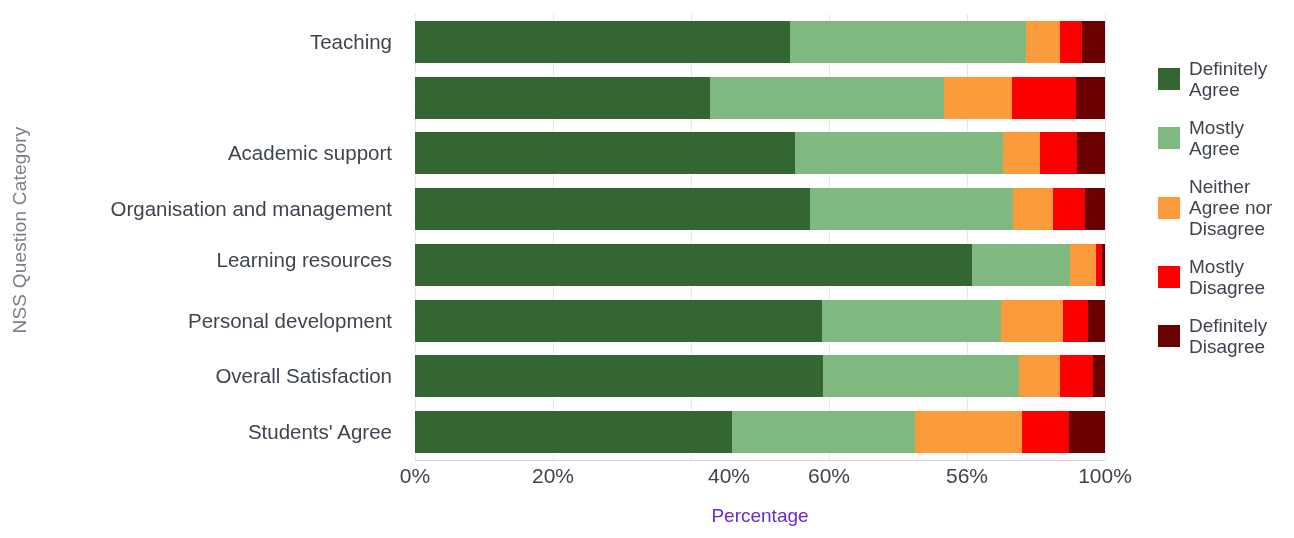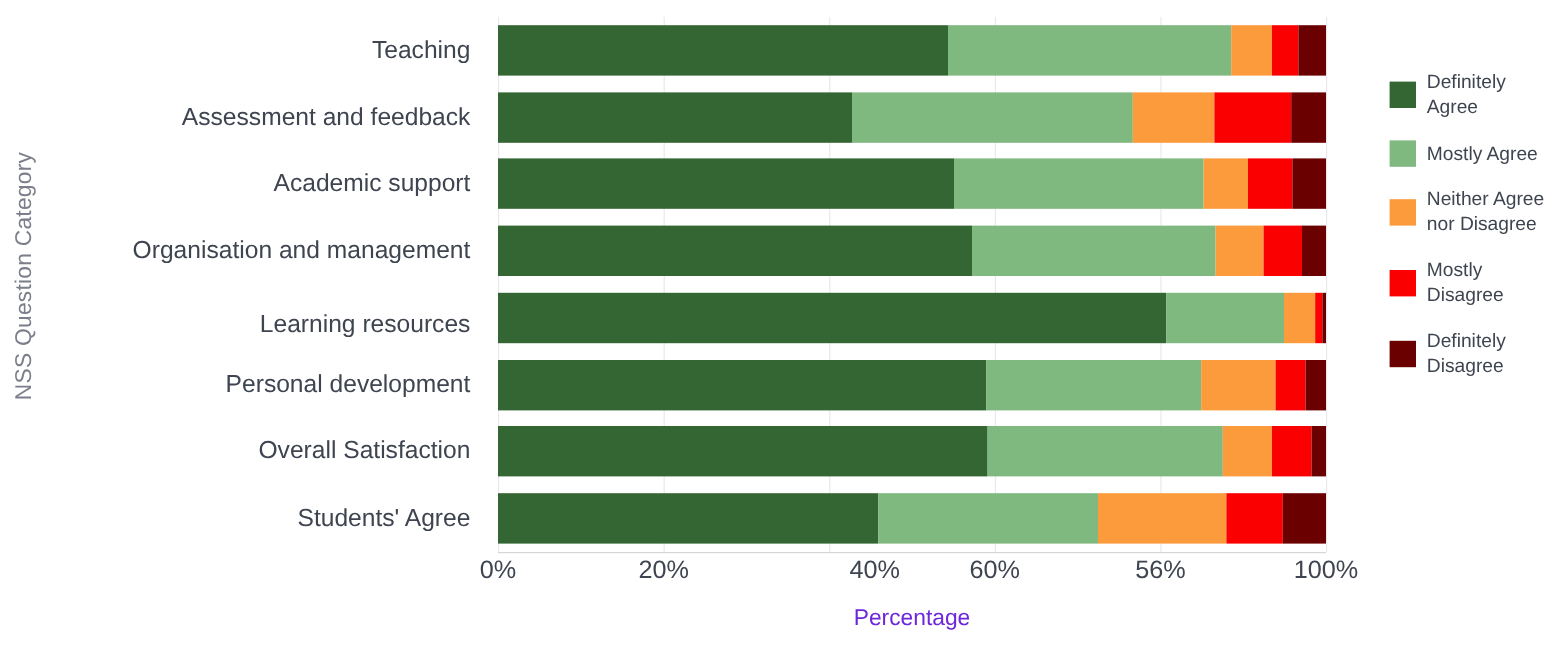--- a/index.html
+++ b/index.html
@@ -133,40 +133,39 @@
     align-items: center;
     margin-bottom: 17px;
   }
   .legend-swatch {
     width: 22px;
     height: 22px;
     flex: 0 0 22px;
     margin-right: 9px;
   }
   .legend-label {
-    font-size: 16px;
+    font-size: 19px;
     line-height: 21px;
     color: #3f4550;
   }
 </style>
 </head>
 <body>
 
 <div id="chart-root">
 
   <div id="y-axis-title">
     <span>NSS Question Category</span>
   </div>
 
   <div id="category-labels">
       <div class="cat-label" style="top: 6.875px;">Teaching</div>
-      <div class="cat-label" style="top: 62.625px;">Assessment and feedback</div>
       <div class="cat-label" style="top: 118.375px;">Academic support</div>
       <div class="cat-label" style="top: 174.125px;">Organisation and management</div>
-      <div class="cat-label" style="top: 236px;">Learning resources</div>
+      <div class="cat-label" style="top: 225px;">Learning resources</div>
       <div class="cat-label" style="top: 285.625px;">Personal development</div>
       <div class="cat-label" style="top: 341.375px;">Overall Satisfaction</div>
       <div class="cat-label" style="top: 397.125px;">Students' Agree</div>
     </div>
 
   <div id="plot-area">
       <div class="gridline" style="left: 0px;"></div>
       <div class="gridline" style="left: 138px;"></div>
       <div class="gridline" style="left: 276px;"></div>
       <div class="gridline" style="left: 414px;"></div>

